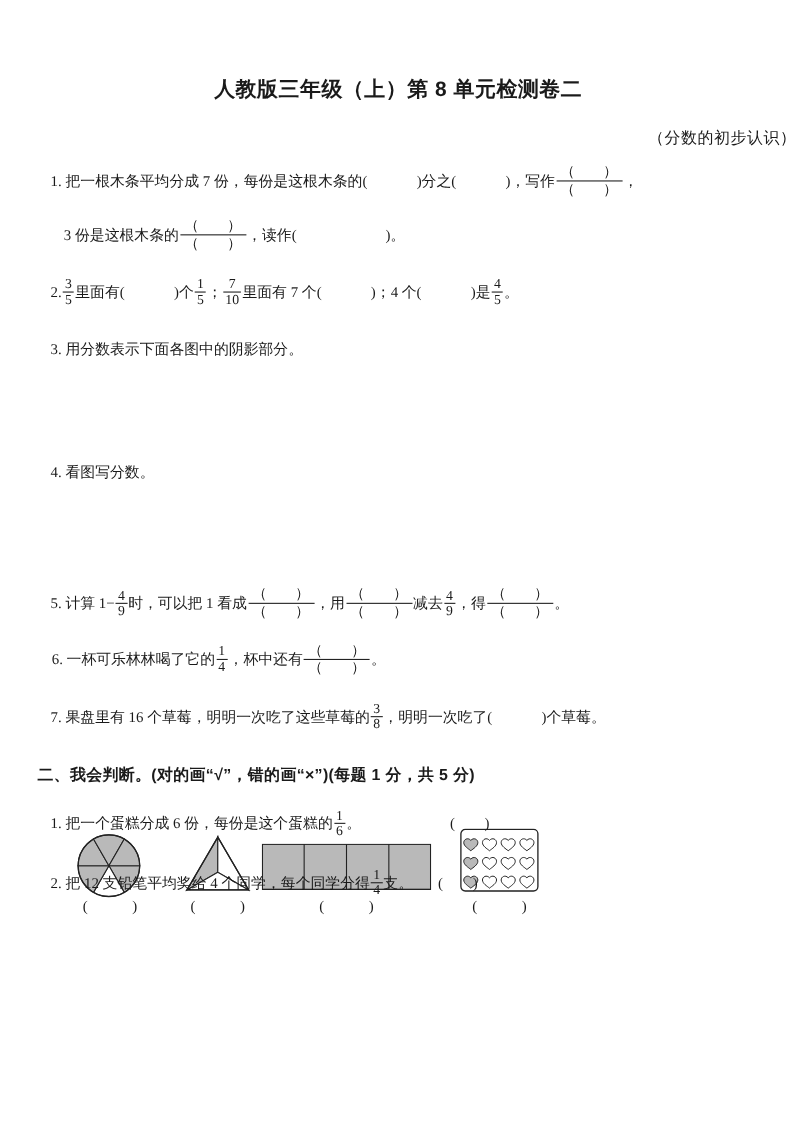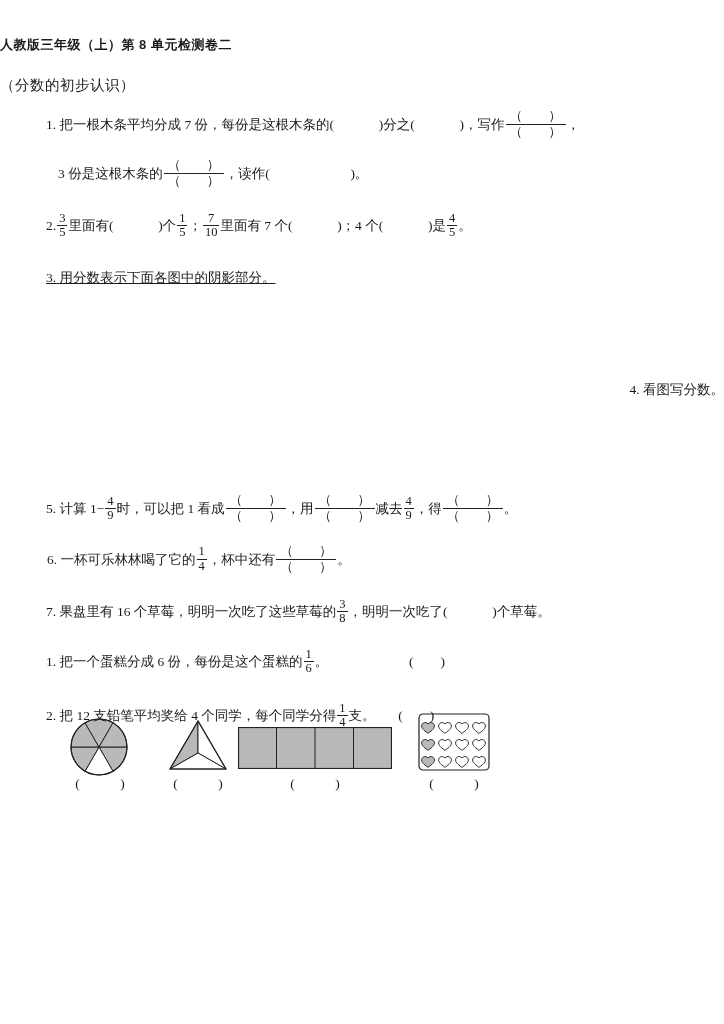--- a/index.html
+++ b/index.html
@@ -9,29 +9,29 @@
     height: 1024px;
     background: #ffffff;
     font-family: "Liberation Serif", "DejaVu Serif", serif;
     color: #1a1a1a;
     position: relative;
     overflow: hidden;
   }
   .page { position: relative; width: 724px; height: 1024px; padding: 0; }
 
   .title {
-    text-align: left;
+    text-align: center;
     font-family: "Liberation Sans", "DejaVu Sans", sans-serif;
     font-weight: bold;
-    font-size: 13px;
+    font-size: 19px;
     letter-spacing: 0.5px;
-    margin-top: 36px;
+    margin-top: 68px;
   }
   .subtitle {
-    text-align: left;
+    text-align: right;
     font-size: 14.5px;
     margin-top: 22px;
     letter-spacing: 0.5px;
   }
   .meta {
     text-align: center;
     font-size: 13px;
     margin-top: 20px;
   }
   .meta .gap { display: inline-block; width: 34px; }
@@ -117,21 +117,21 @@
   <div class="q" style="margin-top:22px;">
     <span>2.</span><span class="frac"><span class="num">3</span><span class="den">5</span></span><span>里面有(</span>
     <span class="sp-m"></span>
     <span>)个</span><span class="frac"><span class="num">1</span><span class="den">5</span></span><span>；</span><span class="frac"><span class="num">7</span><span class="den">10</span></span><span>里面有 7 个(</span>
     <span class="sp-m"></span>
     <span>)；4 个(</span>
     <span class="sp-m"></span>
     <span>)是</span><span class="frac"><span class="num">4</span><span class="den">5</span></span><span>。</span>
   </div>
 
-  <div class="q" style="margin-top:22px;text-decoration:underline;">
+  <div class="q" style="margin-top:22px;">
     <span>3.</span>
     <span>用分数表示下面各图中的阴影部分。</span>
   </div>
 
   <div class="fig-row">
 
     <div class="abs" style="left:68px; top:423px;">
       <svg width="62" height="62" viewBox="0 0 62 62">
         <g transform="translate(31,31)">
           <path d="M0,0 L28,0 A28,28 0 0,1 14,24.25 Z" fill="#b9b9b9" stroke="#222" stroke-width="1"></path>
@@ -183,21 +183,21 @@
           <path d="M9,11 c-2.6,-3 -6.4,-1 -6.4,2 c0,3.2 4.2,5.6 6.4,7.4 c2.2,-1.8 6.4,-4.2 6.4,-7.4 c0,-3 -3.8,-5 -6.4,-2 z" fill="#b9b9b9" transform="translate(1,34)"></path>
           <path d="M9,11 c-2.6,-3 -6.4,-1 -6.4,2 c0,3.2 4.2,5.6 6.4,7.4 c2.2,-1.8 6.4,-4.2 6.4,-7.4 c0,-3 -3.8,-5 -6.4,-2 z" fill="#ffffff" transform="translate(18,34)"></path>
           <path d="M9,11 c-2.6,-3 -6.4,-1 -6.4,2 c0,3.2 4.2,5.6 6.4,7.4 c2.2,-1.8 6.4,-4.2 6.4,-7.4 c0,-3 -3.8,-5 -6.4,-2 z" fill="#ffffff" transform="translate(35,34)"></path>
           <path d="M9,11 c-2.6,-3 -6.4,-1 -6.4,2 c0,3.2 4.2,5.6 6.4,7.4 c2.2,-1.8 6.4,-4.2 6.4,-7.4 c0,-3 -3.8,-5 -6.4,-2 z" fill="#ffffff" transform="translate(52,34)"></path>
         </g>
       </svg>
     </div>
     <div class="lbl-blank" style="left:412px; top:482px; width:84px;">(　　　)</div>
   </div>
 
-  <div class="q" style="margin-top:82px;text-align:right;">
+  <div class="q" style="margin-top:82px;">
     <span>4.</span>
     <span>看图写分数。</span>
   </div>
 
   <div class="fig-row">
 
     
     
     
 
@@ -220,20 +220,21 @@
     <span>一杯可乐林林喝了它的</span><span class="frac"><span class="num">1</span><span class="den">4</span></span><span>，杯中还有</span><span class="pfrac"><span class="num">（　　）</span><span class="den">（　　）</span></span><span>。</span>
   </div>
 
   <div class="q" style="margin-top:22px;">
     <span>7.</span>
     <span>果盘里有 16 个草莓，明明一次吃了这些草莓的</span><span class="frac"><span class="num">3</span><span class="den">8</span></span><span>，明明一次吃了(</span>
     <span class="sp-m"></span>
     <span>)个草莓。</span>
   </div>
 
+  <div class="section-head" style="margin-top:28px;">二、我会判断。(对的画“√”，错的画“×”)(每题 1 分，共 5 分)</div>
 
   <div class="q" style="margin-top:20px;">
     <span>1.</span>
     <span>把一个蛋糕分成 6 份，每份是这个蛋糕的</span><span class="frac"><span class="num">1</span><span class="den">6</span></span><span>。</span>
     <span class="sp-l"></span>
     <span>(　　)</span>
   </div>
 
   <div class="q" style="margin-top:24px;">
     <span>2.</span>

